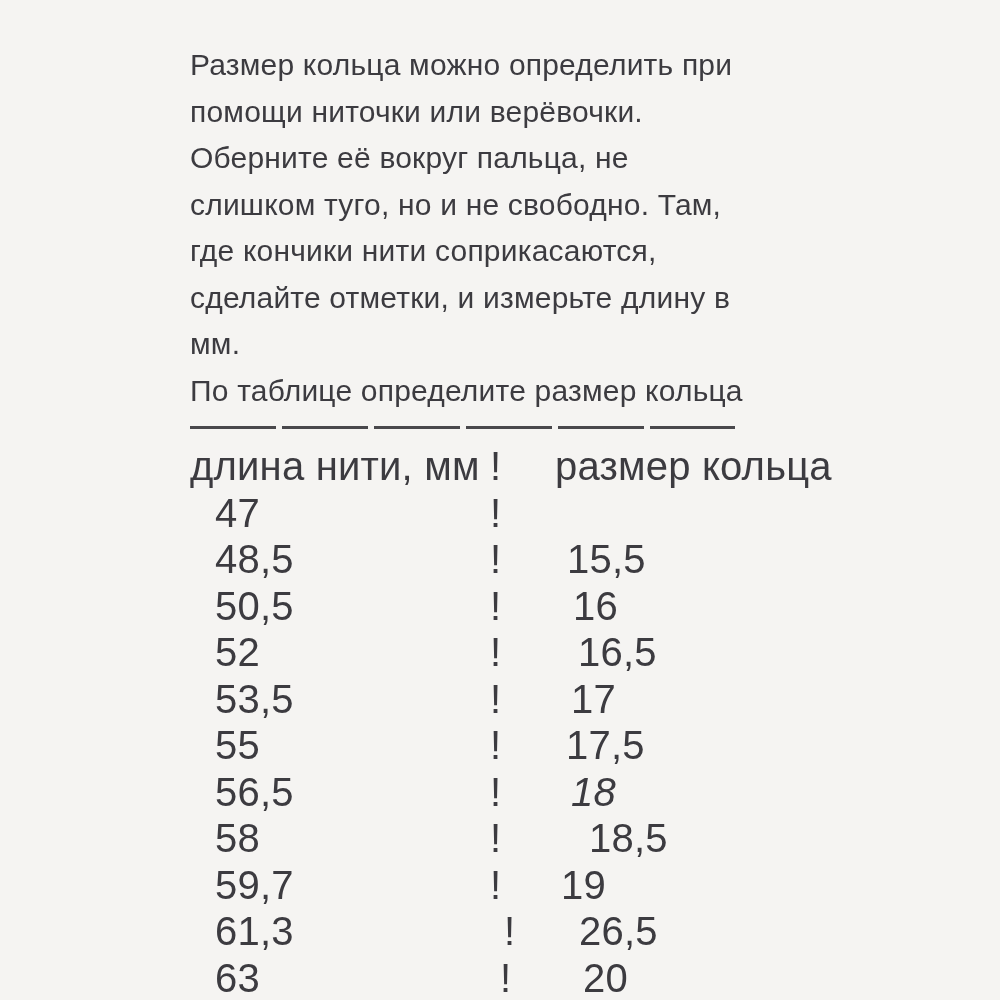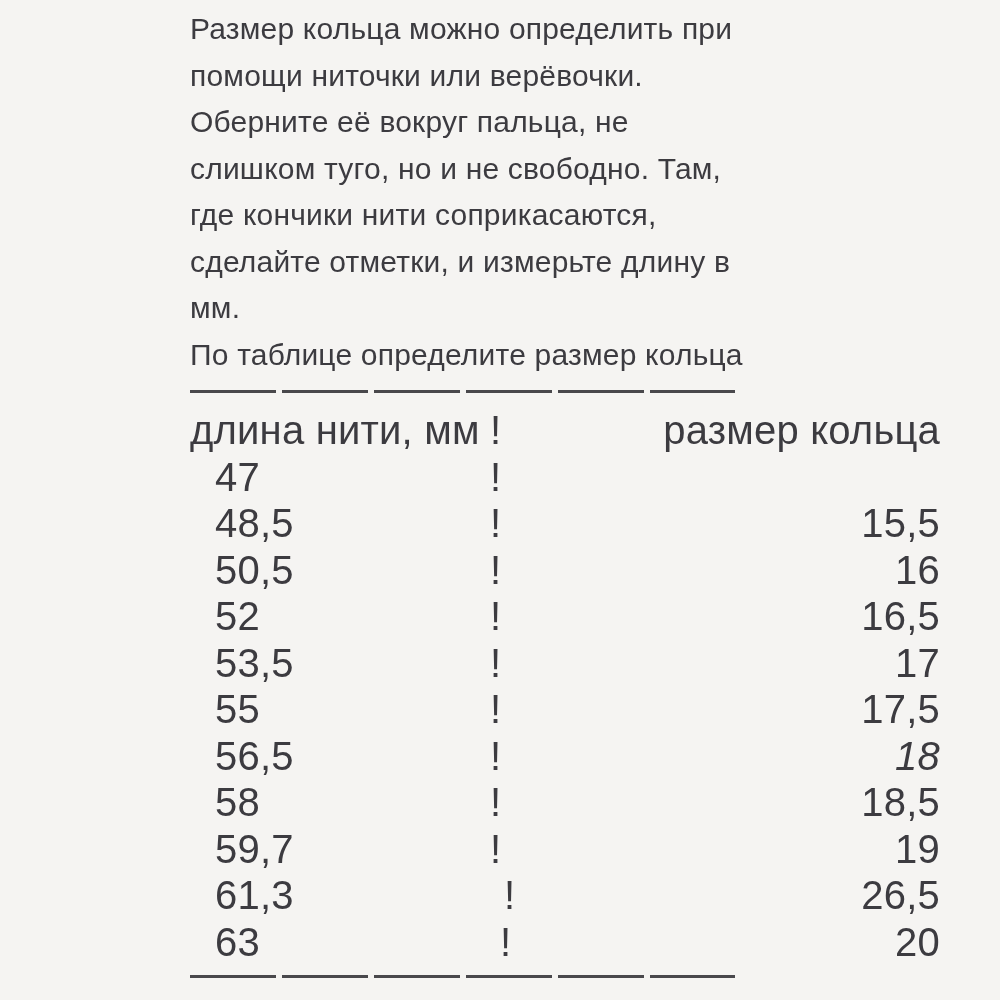--- a/index.html
+++ b/index.html
@@ -10,20 +10,21 @@
     background: #f5f4f2;
     font-family: "Liberation Sans", "DejaVu Sans", sans-serif;
     color: #3c3b40;
     overflow: hidden;
   }
   .page {
     box-sizing: border-box;
     width: 1000px;
     height: 760px;
     padding: 6px 60px 0 190px;
+    margin-top: 36px;
   }
   .intro-line {
     font-size: 30px;
     line-height: 46.5px;
     letter-spacing: 0.2px;
     white-space: nowrap;
   }
   .divider {
     width: 545px;
     height: 3px;
@@ -41,21 +42,21 @@
   .trow {
     display: grid;
     grid-template-columns: 300px 65px 1fr;
     font-size: 40px;
     line-height: 46.5px;
     letter-spacing: 0.2px;
     white-space: nowrap;
   }
   .c-len  { padding-left: 25px; }
   .c-sep  { padding-left: 0; }
-  .c-size { padding-left: 8px; text-align: right; }
+  .c-size { padding-left: 8px; }
   .trow.thead .c-len { padding-left: 0; }
   .trow.thead .c-sep { padding-left: 0; }
   .trow.thead .c-size { padding-left: 0; }
 
   
   .rows .trow:nth-child(1)  .c-size { padding-left: 4px; }
   .rows .trow:nth-child(2)  .c-size { padding-left: 12px; }
   .rows .trow:nth-child(3)  .c-size { padding-left: 18px; }
   .rows .trow:nth-child(4)  .c-size { padding-left: 23px; }
   .rows .trow:nth-child(5)  .c-size { padding-left: 16px; }

